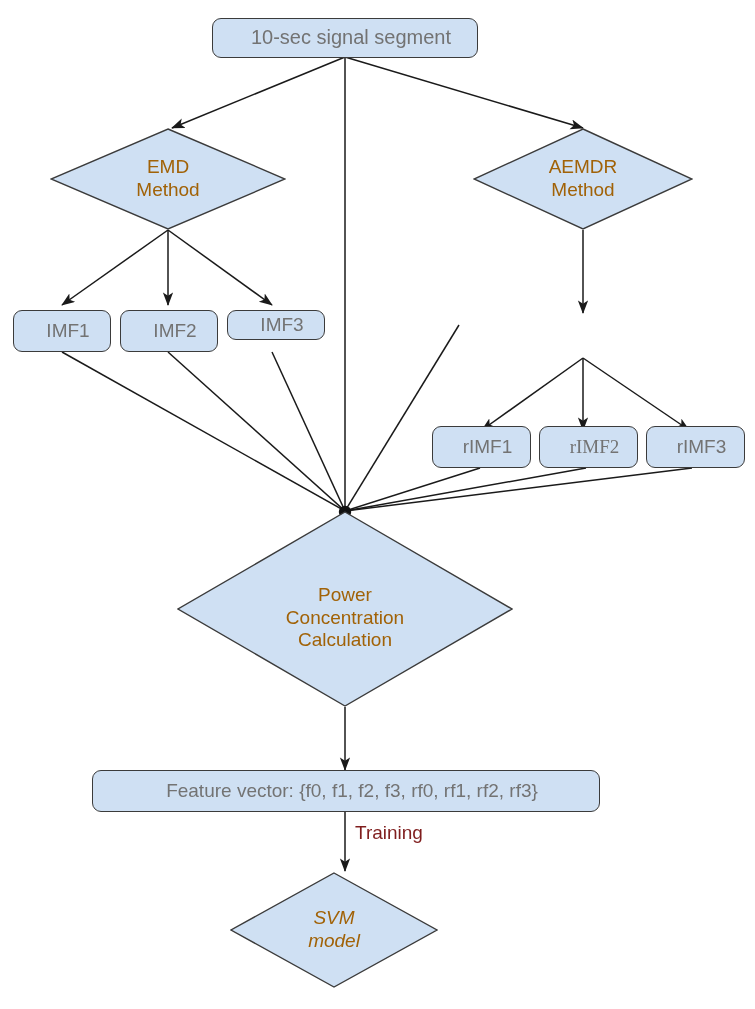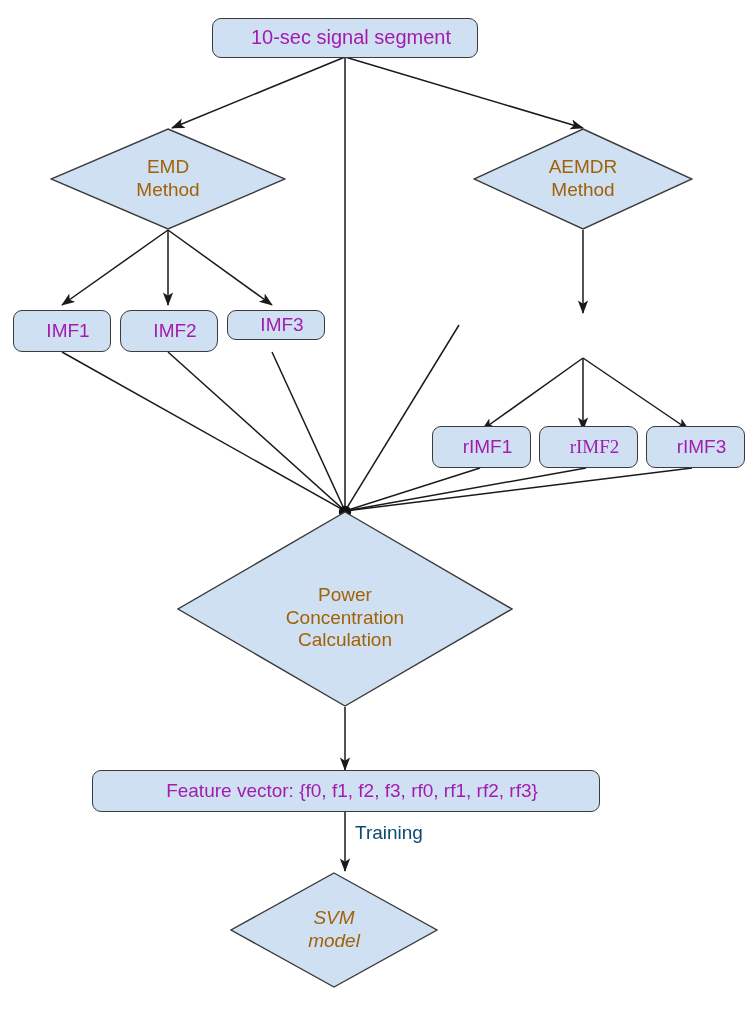--- a/index.html
+++ b/index.html
@@ -26,21 +26,21 @@
     height: 1009px;
     pointer-events: none;
   }
   .node {
     position: absolute;
     box-sizing: border-box;
     display: flex;
     align-items: center;
     justify-content: center;
     text-align: center;
-    color: #a21caf;
+    color: #737373;
     line-height: 1.18;
     padding-left: 12px;
   }
   .box {
     background: #cfe0f3;
     border: 1.4px solid #3b3b3b;
     border-radius: 9px;
   }
   .diamond-wrap {
     position: absolute;
@@ -56,21 +56,21 @@
   .diamond-label {
     position: relative;
     z-index: 2;
     text-align: center;
     color: #a16207;
     line-height: 1.2;
     pointer-events: none;
   }
   .plain-label {
     position: absolute;
-    color: #0c4a6e;
+    color: #7f1d1d;
     white-space: nowrap;
   }
   .fs-lg { font-size: 20px; }
   .fs-md { font-size: 19px; }
 </style>
 </head>
 <body>
 
 <div id="canvas">
 
@@ -131,21 +131,21 @@
     <div class="diamond-label fs-md">
       <div>AEMDR</div>
       <div>Method</div>
     </div>
   </div>
 
   <div class="node box fs-md" style="left:13px; top:310px; width:98px; height:42px;">
     <span>IMF1</span>
   </div>
 
-  <div class="node box fs-md" style="left:120px; top:310px; width:98px; height:42px;border-radius:11px;">
+  <div class="node box fs-md" style="left:120px; top:310px; width:98px; height:42px;">
     <span>IMF2</span>
   </div>
 
   <div class="node box fs-md" style="left:227px; top:310px; width:98px; height:30px;">
     <span>IMF3</span>
   </div>
 
 
   <div class="node box fs-md" style="left:432px; top:426px; width:99px; height:42px;">
     <span>rIMF1</span>

